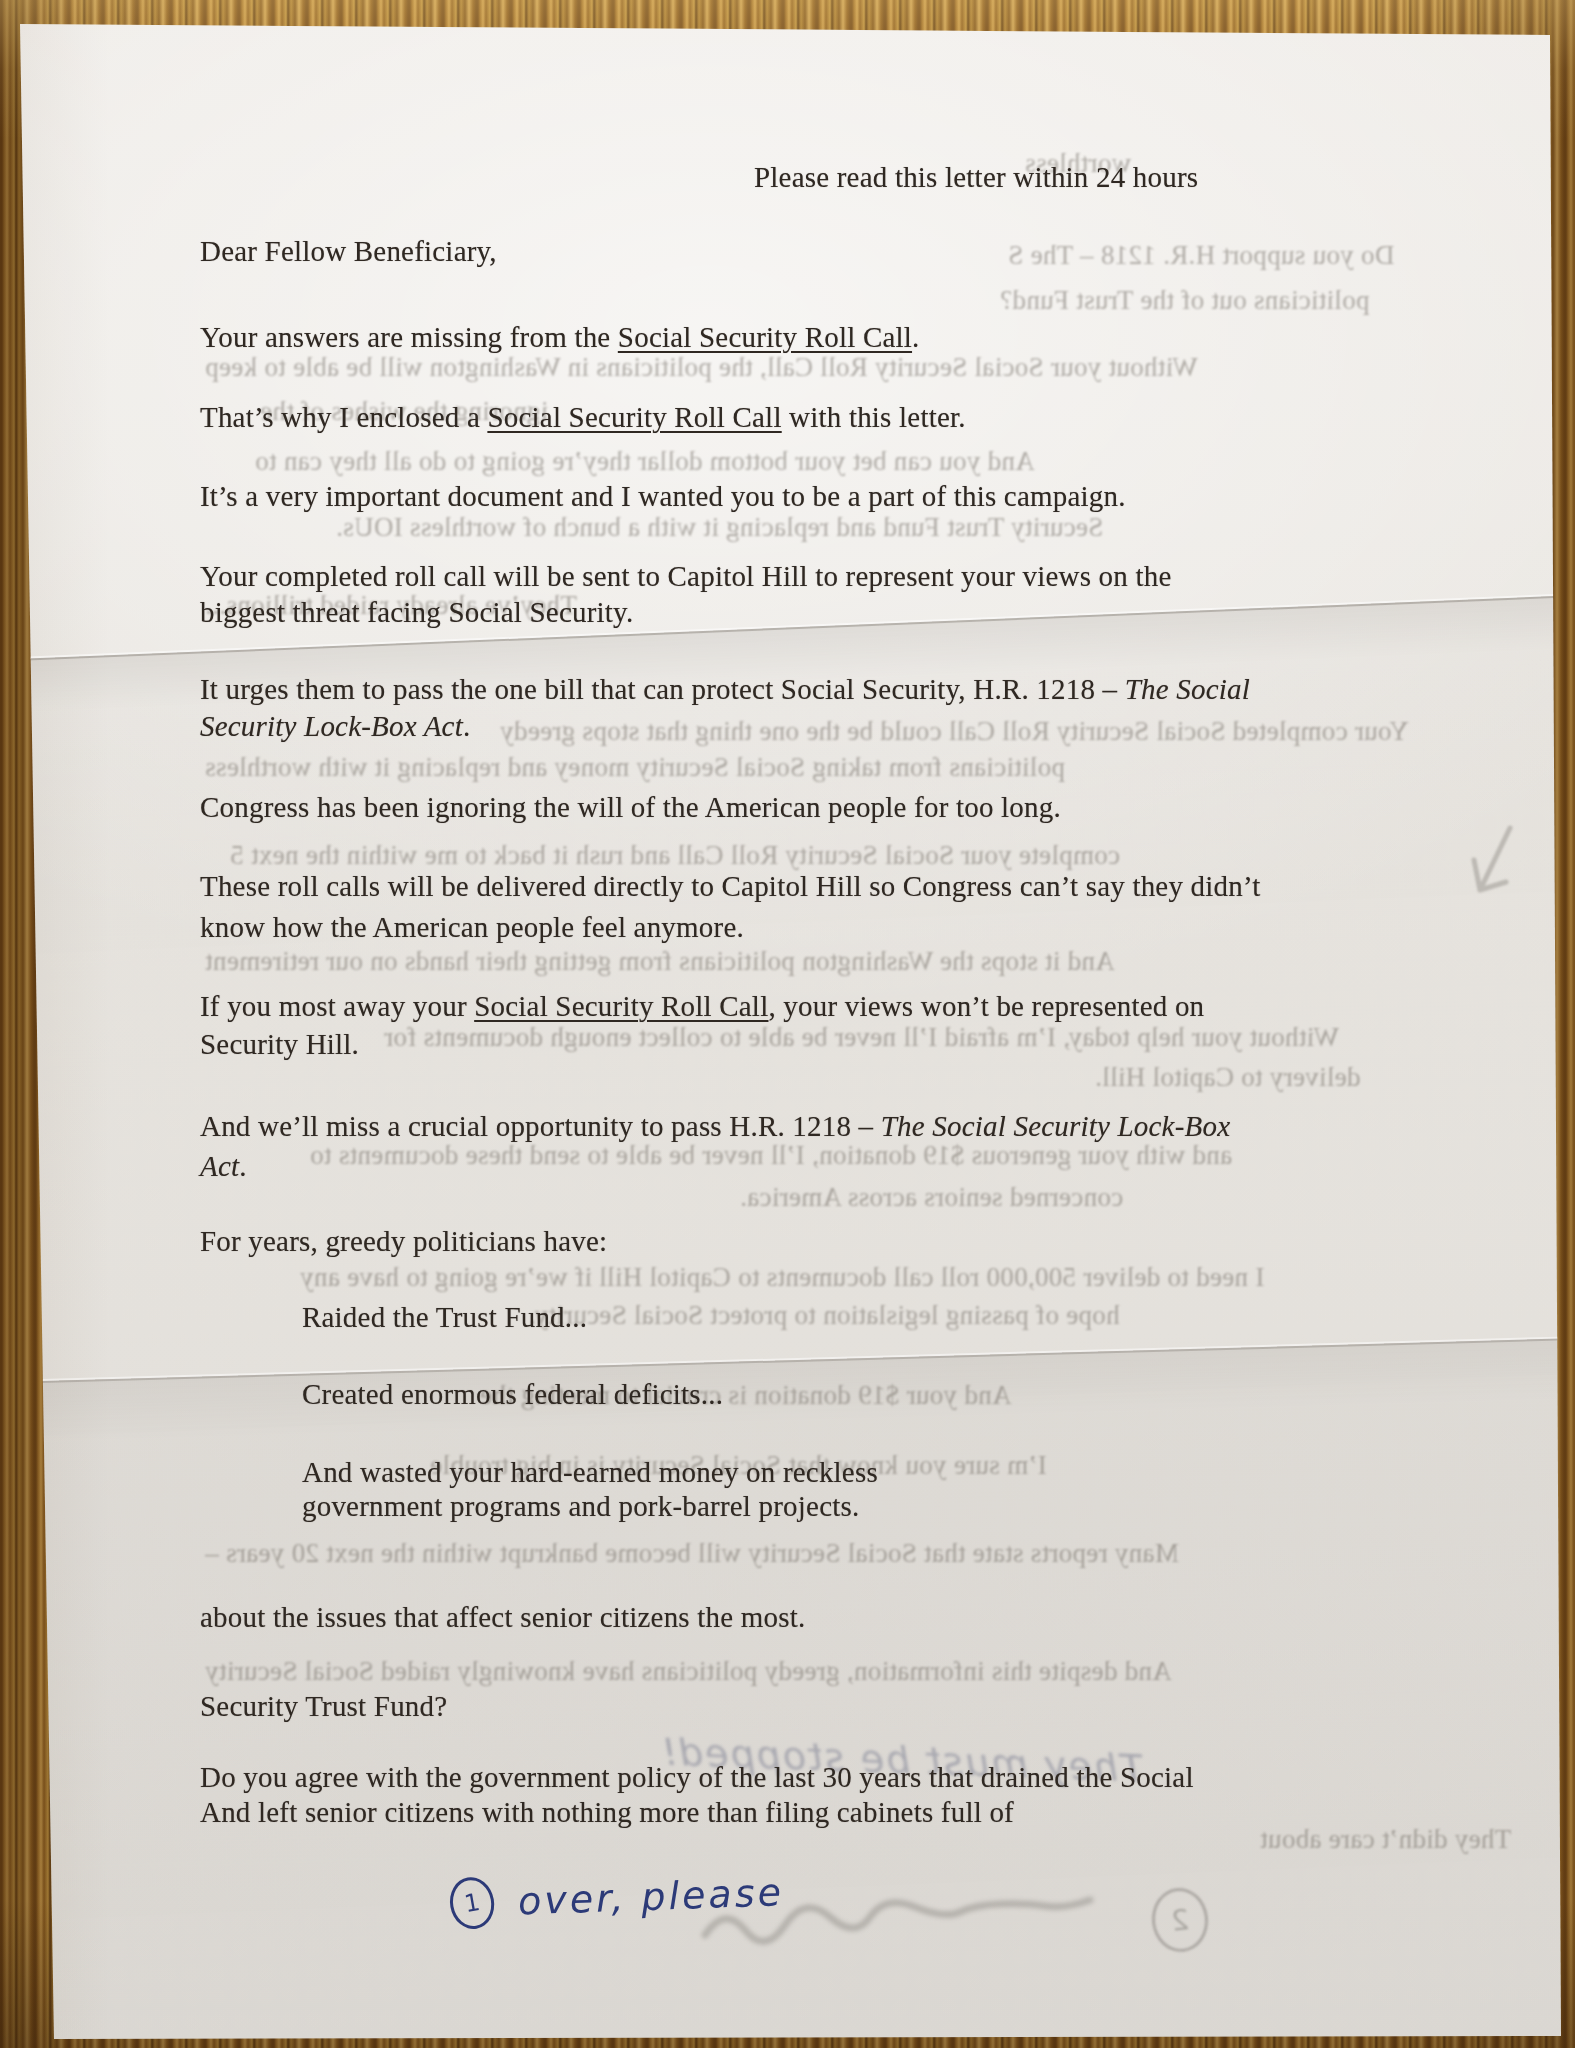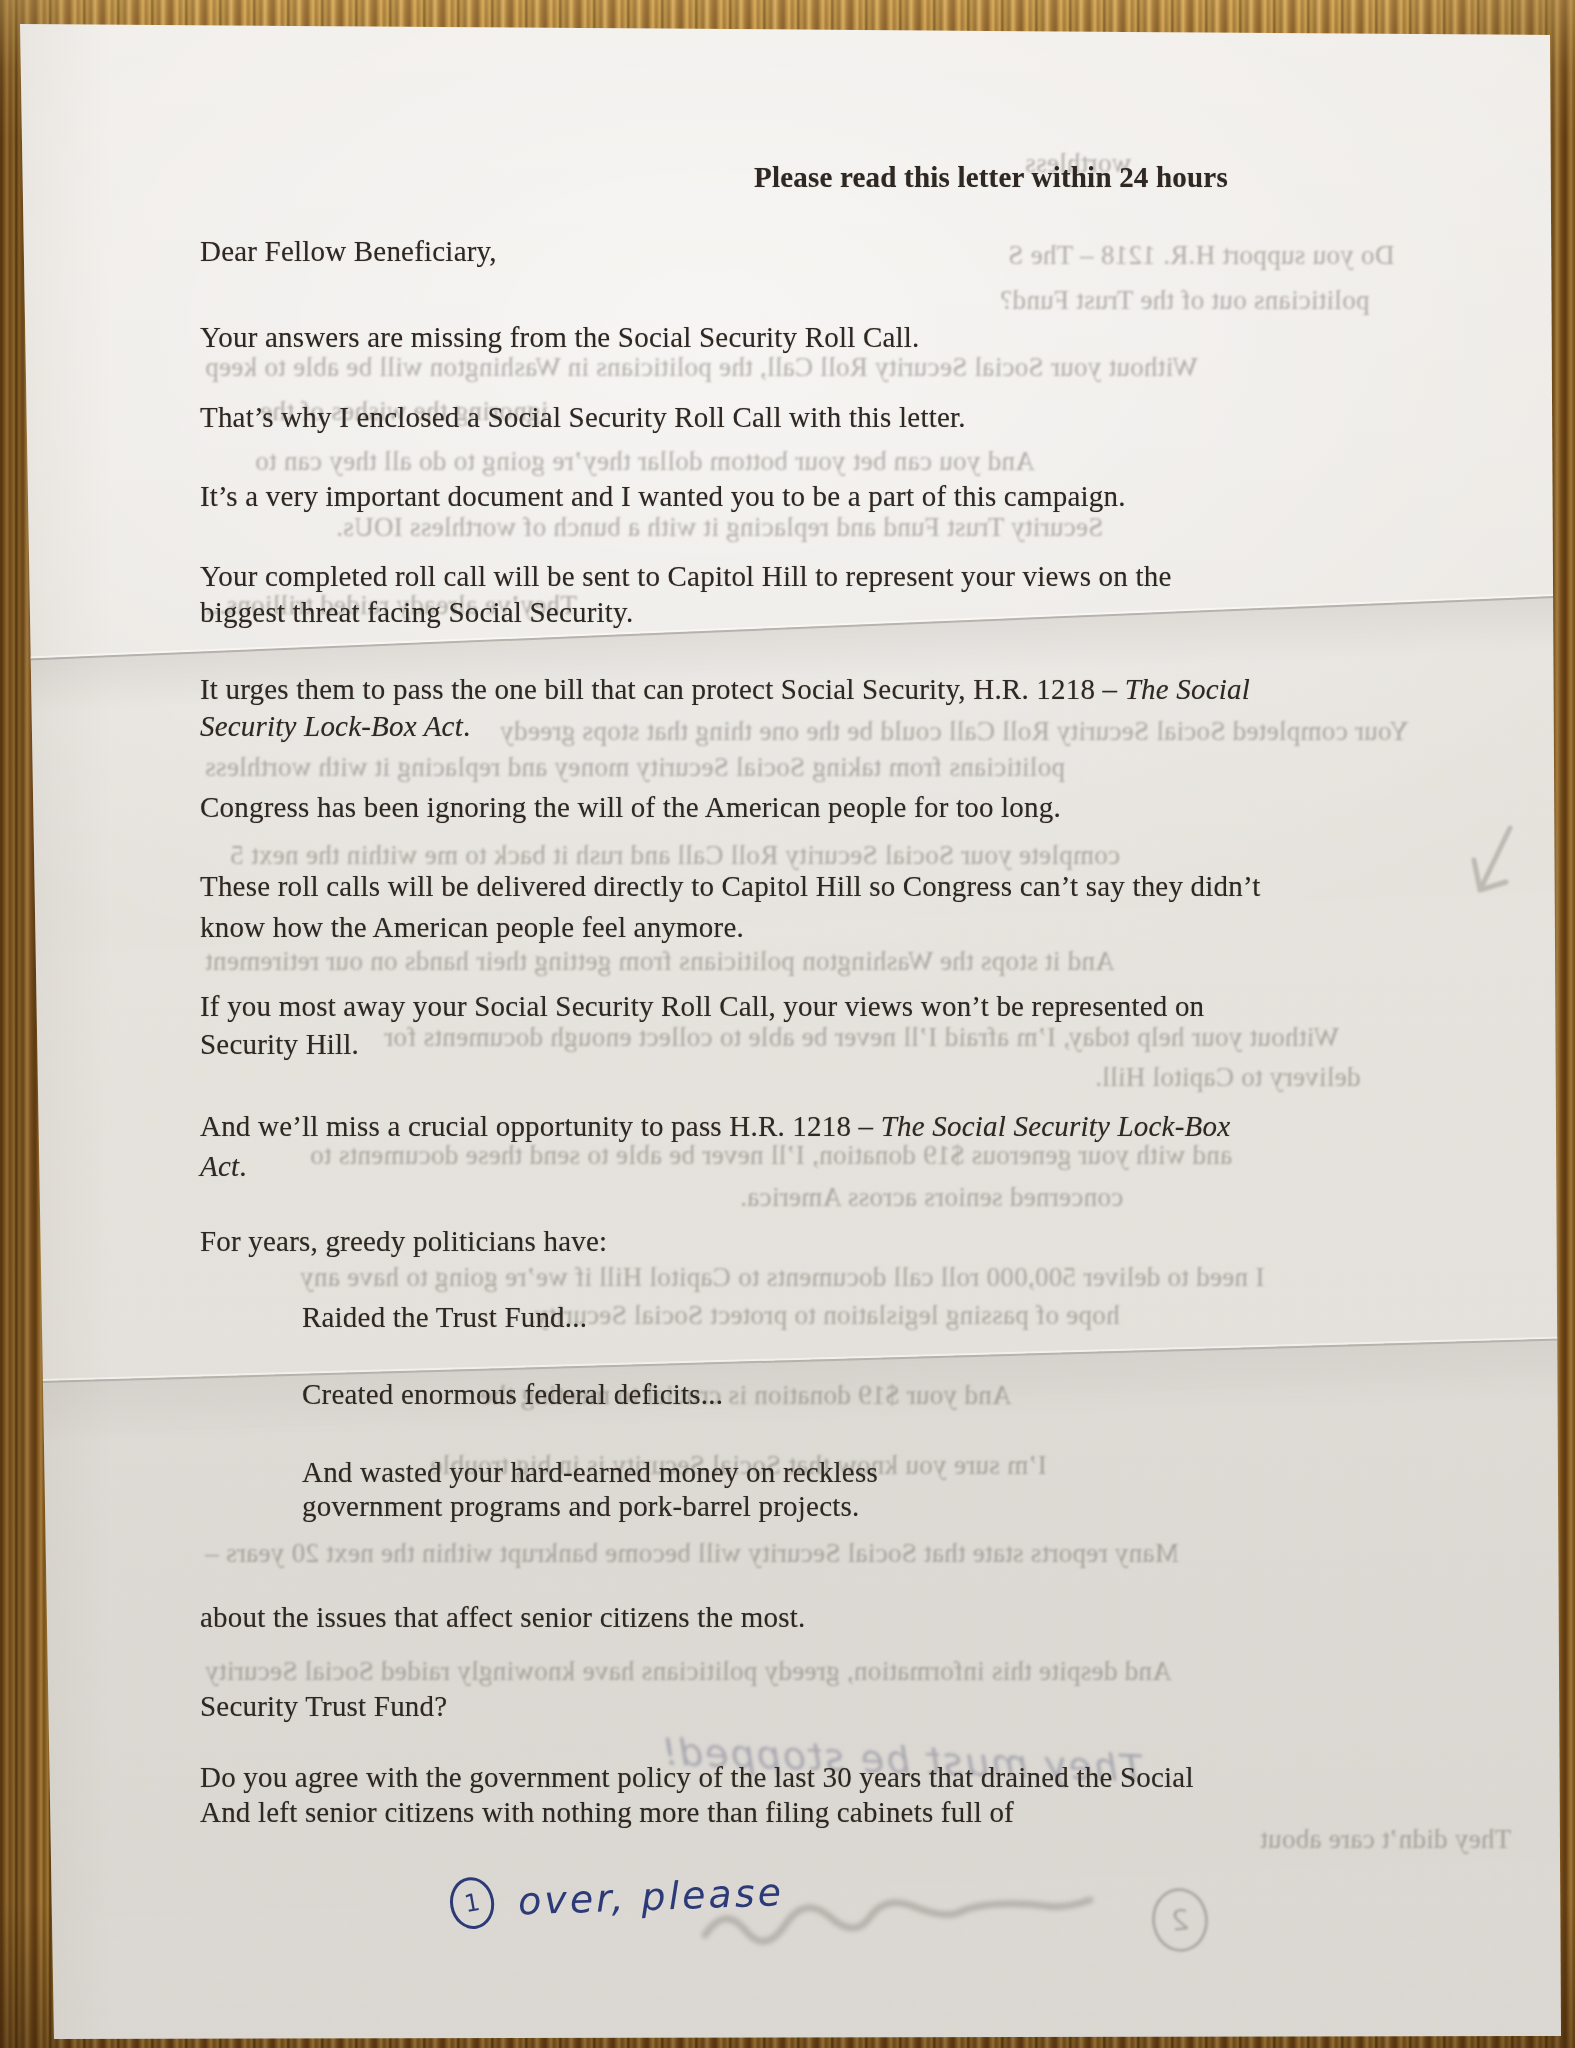--- a/index.html
+++ b/index.html
@@ -37,22 +37,22 @@
     background:linear-gradient(180deg, rgba(130,124,116,0.15), rgba(130,124,116,0.07) 60px, rgba(130,124,116,0.07));
   }
   
   .line{
     position:absolute;left:200px;white-space:nowrap;
     font:29px/36px "Liberation Serif", serif;
     color:#2f2822;letter-spacing:0.2px;
     text-shadow:0 0 1px rgba(47,40,34,0.38);
   }
   .line.indent{left:302px;}
-  .hdr{font-weight:bold;left:754px;}
-  .u{text-underline-offset:4px;text-decoration-thickness:2px;text-align:center;}
+  .hdr{font-weight:normal;left:754px;}
+  .u{text-decoration:underline;text-underline-offset:4px;text-decoration-thickness:2px;text-align:center;}
   .it{font-style:italic;}
   
   .bleed{
     position:absolute;white-space:nowrap;transform:scaleX(-1);
     font:27px "Liberation Serif", serif;color:rgba(112,106,97,0.50);
     filter:blur(1.1px);letter-spacing:0.3px;
   }
   .bleed.hand{
     font:italic 38px "DejaVu Sans", sans-serif;color:rgba(96,99,126,0.42);
     filter:blur(1.4px);transform:scaleX(-1) rotate(-2deg);letter-spacing:2px;

